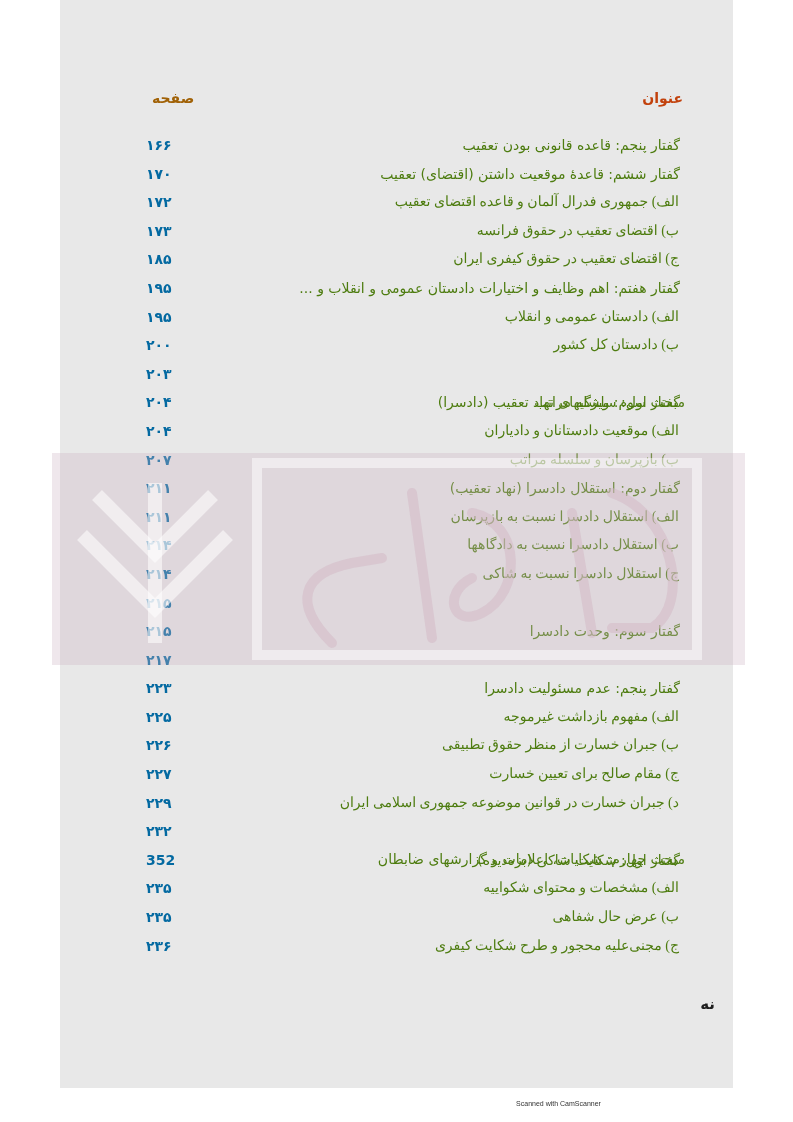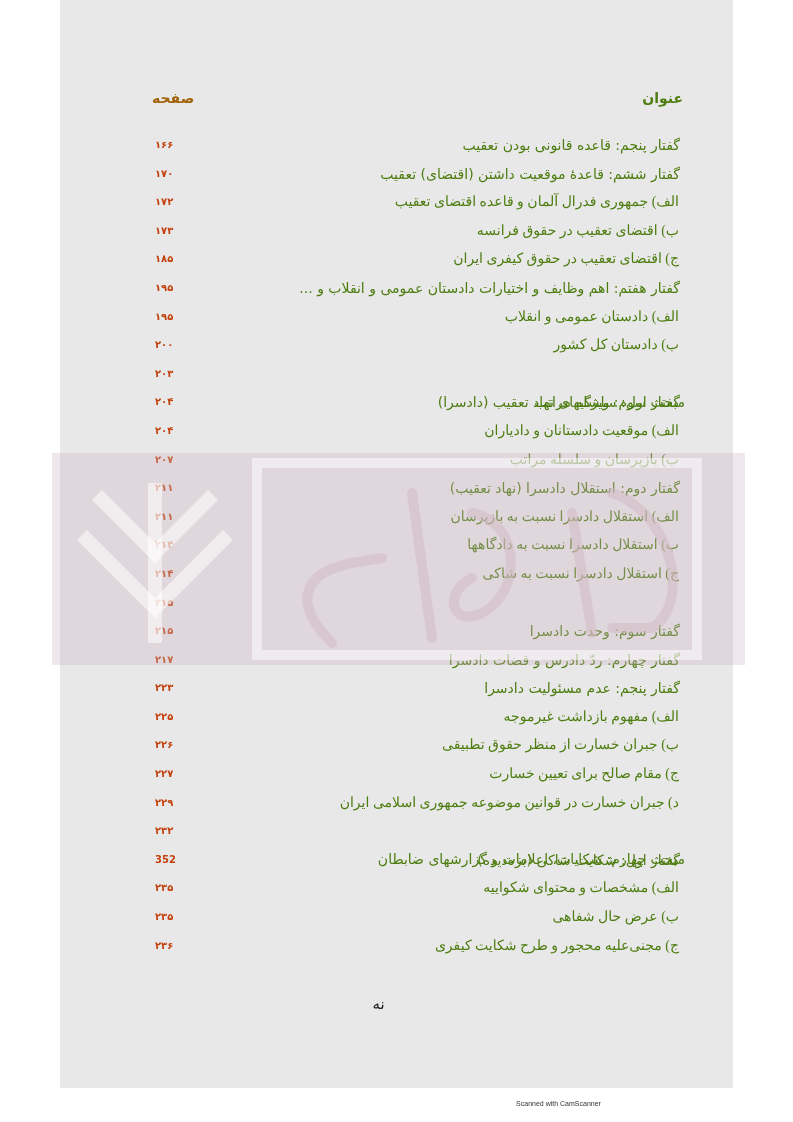--- a/index.html
+++ b/index.html
@@ -40,21 +40,21 @@
       left: 0;
       width: 673px;
       height: 24px;
     }
     .toc-header .col-title {
       position: absolute;
       right: 50px;
       top: 0;
       font-size: 14px;
       font-weight: bold;
-      color: #4d7c0f;
+      color: #c2410c;
       direction: rtl;
     }
     .toc-header .col-page {
       position: absolute;
       left: 92px;
       top: 0;
       font-size: 14px;
       font-weight: bold;
       color: #a16207;
       direction: rtl;
@@ -81,36 +81,36 @@
       text-align: center;
       white-space: nowrap;
       font-size: 14px;
       color: #4d7c0f;
     }
     .toc-row.lvl0 .entry { right: 48px; margin-top: 28px; }
     .toc-row.lvl1 .entry { right: 53px; }
     .toc-row.lvl2 .entry { right: 54px; font-family: Liberation Serif, serif; }
     .toc-row .pg {
       position: absolute;
-      left: 95px;
-      top: 0;
-      font-size: 10px;
-      font-weight: bold;
-      color: #c2410c;
+      left: 86px;
+      top: 0;
+      font-size: 14px;
+      font-weight: bold;
+      color: #0369a1;
       direction: rtl;
     }
 
     .page-footer {
       position: absolute;
       top: 995px;
       left: 0;
       width: 673px;
-      text-align: center;
+      text-align: right;
       font-size: 15px;
-      font-weight: normal;
+      font-weight: bold;
       color: #1e1e1e;
       direction: rtl;
     }
     .page-footer span { position: relative; left: -18px; }
 
     .scan-credit {
       position: absolute;
       top: 1100px;
       left: 0;
       width: 793px;
@@ -197,21 +197,20 @@
         <span class="pg">۲۱۴</span>
       </li>
     <li class="toc-row lvl2">
         <span class="pg">۲۱۵</span>
       </li>
     <li class="toc-row lvl1">
         <span class="entry">گفتار سوم: وحدت دادسرا</span>
         <span class="pg">۲۱۵</span>
       </li>
     <li class="toc-row lvl1">
-        <span class="entry">گفتار چهارم: ردّ دادرس و قضات دادسرا</span>
         <span class="pg">۲۱۷</span>
       </li>
     <li class="toc-row lvl1">
         <span class="entry">گفتار پنجم: عدم مسئولیت دادسرا</span>
         <span class="pg">۲۲۳</span>
       </li>
     <li class="toc-row lvl2">
         <span class="entry">الف) مفهوم بازداشت غیرموجه</span>
         <span class="pg">۲۲۵</span>
       </li>

